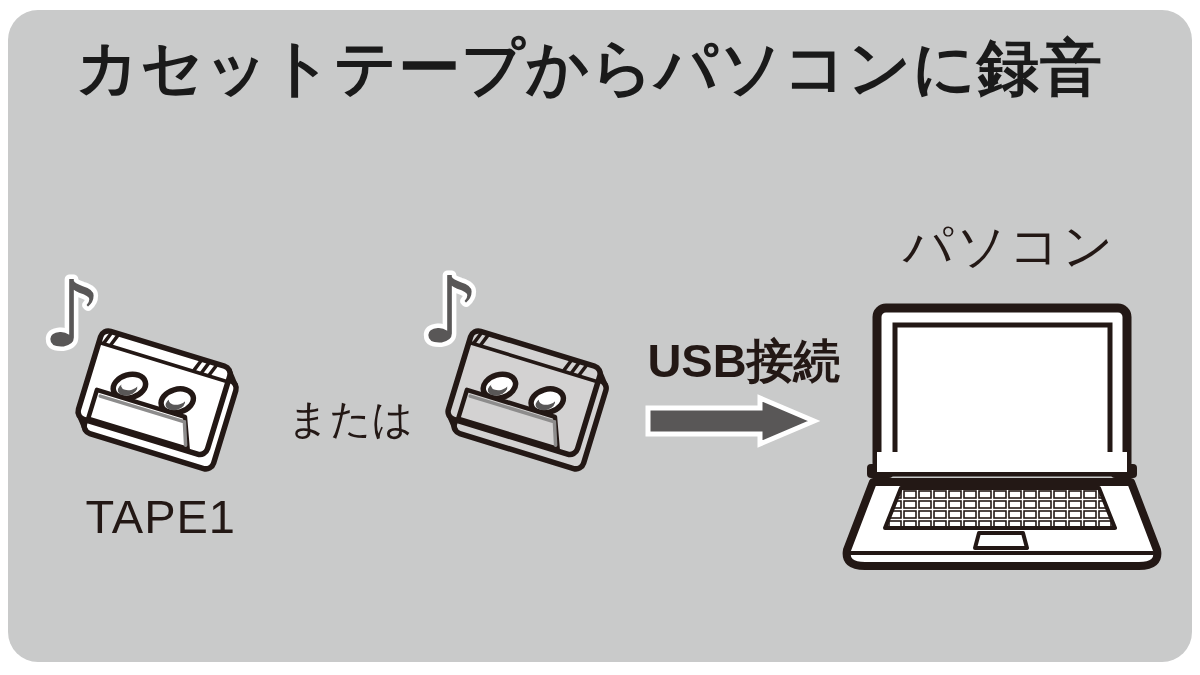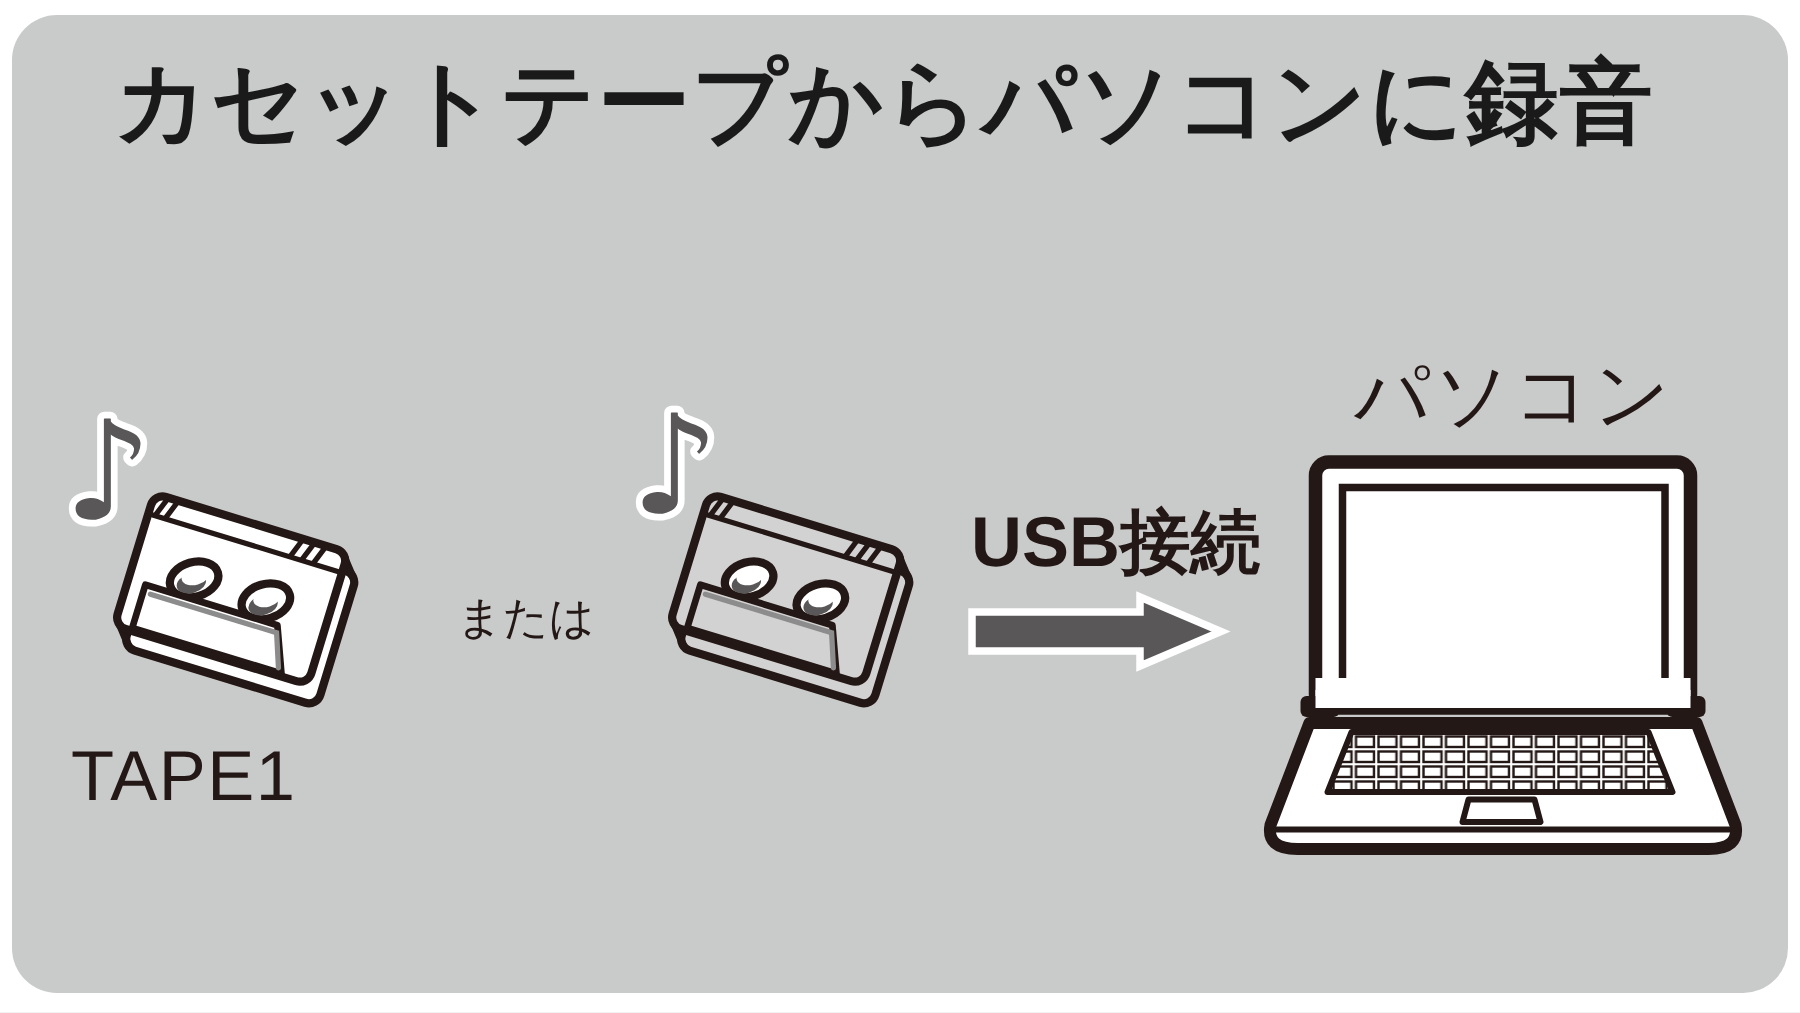--- a/index.html
+++ b/index.html
@@ -9,21 +9,21 @@
   html,body{margin:0;padding:0;background:var(--page-bg);}
   .canvas{position:relative;width:1200px;height:675px;overflow:hidden;
           font-family:"Liberation Sans","DejaVu Sans",sans-serif;}
   .panel{position:absolute;left:8px;top:10px;width:1184px;height:652px;
          background:var(--panel-bg);border-radius:30px;}
   .abs{position:absolute;}
   .title{left:40px;top:26px;width:1120px;font-size:62px;font-weight:800;
          letter-spacing:1px;color:var(--title-ink);white-space:nowrap;margin-left:36px;}
   .caption{color:var(--ink);white-space:nowrap;text-align:center;}
   .tape-label{font-size:47px;letter-spacing:1px;}
-  .or-label{font-size:30px;}
+  .or-label{font-size:41px;}
   .usb-label{font-size:47px;font-weight:bold;}
   .pc-label{font-size:50px;letter-spacing:2px;}
   svg{display:block;overflow:visible;}
   .body-fill{fill:var(--white);}
   .cassette--gray .body-fill{fill:var(--tape2-body);}
   .ink-line{stroke:var(--ink);fill:none;stroke-linecap:round;}
   .shade-line{stroke:var(--shade-gray);fill:none;stroke-linecap:round;}
   .note-glyph{fill:var(--dark-gray);stroke:#ffffff;stroke-width:9px;
               paint-order:stroke;stroke-linejoin:round;
               font-family:"DejaVu Sans",sans-serif;font-size:92px;}
@@ -59,21 +59,21 @@
       <g transform="translate(92,47) rotate(-33)">
         <ellipse rx="16.5" ry="11.5" fill="#ffffff" stroke="#231815" stroke-width="5.5"></ellipse>
         <ellipse cx="-2.5" cy="2" rx="10" ry="6.5" fill="#595757"></ellipse>
         <ellipse cx="1.5" cy="-2" rx="9.5" ry="6" fill="#ffffff"></ellipse>
       </g>
       <path class="body-fill" d="M12,60 L104,60 L116,90 L12,90 Z" stroke="#231815" stroke-width="4.5" stroke-linejoin="round"></path>
       <path class="shade-line" stroke-width="3.5" d="M17,65 L105,65 L113,87"></path>
     </g>
   </svg>
 
-  <div class="abs caption tape-label" style="left:40px;top:489px;width:165px;">TAPE1</div>
+  <div class="abs caption tape-label" style="left:71px;top:489px;width:165px;text-align:right;">TAPE1</div>
 
   <div class="abs caption or-label" style="left:268px;top:392px;width:165px;">または</div>
 
   <svg class="abs" style="left:404px;top:258px;" width="92" height="100" viewBox="0 0 92 100">
     <text class="note-glyph" x="46" y="84" text-anchor="middle">♪</text>
   </svg>
 
   <svg class="abs cassette--gray" style="left:440px;top:324px;" width="170" height="154" viewBox="0 0 170 154">
     <g transform="translate(33,5) rotate(17)">
       <rect class="body-fill" x="10" y="12" width="135" height="92" rx="8" stroke="#231815" stroke-width="5.5"></rect>
@@ -98,21 +98,21 @@
     </g>
   </svg>
 
 
   <div class="abs caption usb-label" style="left:626px;top:330px;width:236px;">USB接続</div>
 
   <svg class="abs" style="left:648px;top:397px;" width="168" height="48" viewBox="0 0 168 48">
     <polygon class="arrow-shape" points="0,11 112,11 112,1 166,24 112,47 112,37 0,37"></polygon>
   </svg>
 
-  <div class="abs caption pc-label" style="left:886px;top:230px;width:246px;">パソコン</div>
+  <div class="abs caption pc-label" style="left:886px;top:213px;width:246px;">パソコン</div>
 
   <svg class="abs" style="left:843px;top:300px;" width="322" height="285" viewBox="0 0 322 285">
     <defs>
       <pattern id="kb" width="15" height="10" patternUnits="userSpaceOnUse">
         <rect x="1" y="1" width="12" height="7" fill="#ffffff" stroke="#231815" stroke-width="1.6"></rect>
       </pattern>
     </defs>
 
     <rect class="lap-stroke" x="34" y="8" width="250" height="164" rx="9" stroke-width="9"></rect>
     <rect class="lap-stroke" x="52" y="25" width="215" height="132" stroke-width="5"></rect>

